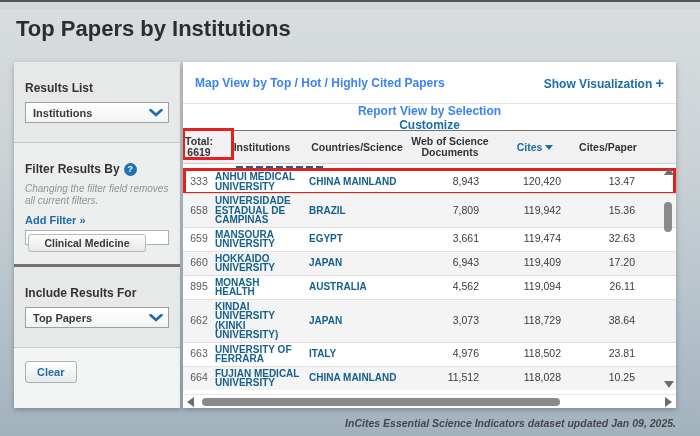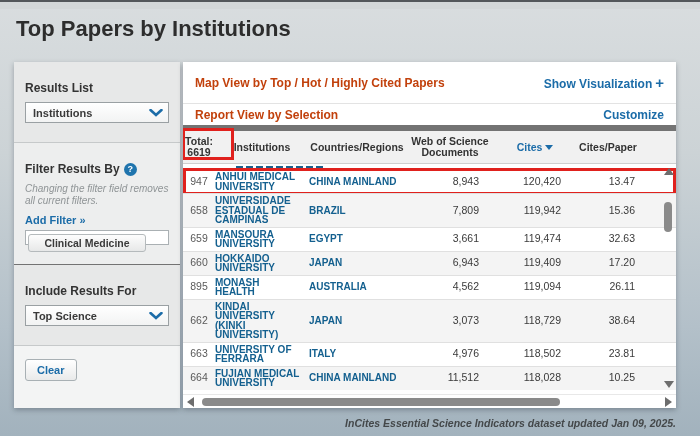--- a/index.html
+++ b/index.html
@@ -13,21 +13,21 @@
     background:#d3d7d8; border-top:2px solid #53575a; }
   .page-title { position:absolute; left:16px; top:16px; font-size:22px; font-weight:bold; color:#2d2d2d; }
 
   .layout { position:absolute; left:14px; top:62px; right:24px; bottom:28px; display:flex; gap:3px; }
   .panel { box-shadow:0 2px 5px rgba(40,50,60,.35); }
 
   
   .sidebar { width:166px; display:flex; flex-direction:column; background:#f3f4f4; }
   .sb-section { padding:19px 11px; }
   .sb-results, .sb-include { background:#e7e8e8; border-bottom:1px solid #c6c9ca; }
-  .sb-filter { background:#edeeee; border-bottom:1px solid #737373; }
+  .sb-filter { background:#edeeee; border-bottom:3px solid #737373; }
   .sb-buttons { background:#f3f4f4; flex:1; display:flex; align-items:flex-start; gap:8px; padding-top:13px; }
   .sb-label { font-size:12px; font-weight:bold; color:#333; margin-bottom:7px; }
   .selectbox { height:21px; background:linear-gradient(180deg,#ffffff,#f2f3f3);
     border:1px solid #9aa0a3; display:flex; align-items:center; justify-content:space-between;
     padding:0 5px 0 7px; cursor:pointer; }
   .selectbox span { font-size:11px; font-weight:bold; color:#3a3a3a; }
   .help-icon { display:inline-flex; width:13px; height:13px; border-radius:50%; background:#1f74ad;
     color:#fff; font-size:9px; font-weight:bold; align-items:center; justify-content:center;
     vertical-align:1px; margin-left:4px; }
   .sb-note { font-size:10px; font-style:italic; color:#8f9496; line-height:12px; margin:2px 0 7px; }
@@ -36,22 +36,22 @@
   .filter-tag { display:inline-block; min-width:118px; text-align:center;
     background:linear-gradient(180deg,#fdfdfd,#e7e8e8); border:1px solid #b5babc; border-radius:3px;
     font-size:10.5px; font-weight:bold; color:#3a3a3a; padding:2px 8px; cursor:pointer; }
   .btn { background:linear-gradient(180deg,#ffffff,#e9eaea); border:1px solid #a8b0b4; border-radius:3px;
     font-size:11px; font-weight:bold; color:#1b6ca8; padding:4px 11px; cursor:pointer; }
 
   
   .main { flex:1; background:#fff; position:relative; display:flex; flex-direction:column; overflow:hidden; }
   .bar { display:flex; align-items:center; justify-content:space-between; padding:0 12px; }
   .map-bar { height:42px; border-bottom:1px solid #e3e3e3; }
-  .report-bar { height:27px; border-bottom:6px solid #737373; }
-  .bar-title { font-size:12px; font-weight:bold; color:#c2410c; }
+  .report-bar { height:27px; border-bottom:1px solid #737373;flex-direction:column; }
+  .bar-title { font-size:12px; font-weight:bold; color:#3b82f6; }
   .blue-action { font-size:12px; font-weight:bold; color:#1b6ca8; cursor:pointer; }
   .plus { font-size:15px; font-weight:bold; margin-left:3px; }
 
   
   .thead { display:flex; align-items:center; height:33px; background:#f1f1f1; border-bottom:1px solid #cfcfcf; }
   .hcell { font-size:10.5px; font-weight:bold; color:#333; text-align:center; line-height:11px; cursor:pointer; }
   .c-rank { width:32px; }
   .c-inst { width:94px; }
   .c-ctry { width:96px; }
   .c-docs { width:90px; }
@@ -126,21 +126,21 @@
       <div class="sb-note">Changing the filter field removes all current filters.</div>
       <div class="add-filter">Add Filter »</div>
       <div class="filter-input">
         <span class="filter-tag">Clinical Medicine</span>
       </div>
     </div>
 
     <div class="sb-section sb-include">
       <div class="sb-label">Include Results For</div>
       <div class="selectbox">
-        <span>Top Science</span>
+        <span>Top Papers</span>
         <svg width="14" height="8" viewBox="0 0 14 8">
             <path d="M1.5 1 L7 6 L12.5 1" fill="none" stroke="#1b6ca8" stroke-width="2.6" stroke-linecap="round"></path>
           </svg>
       </div>
     </div>
 
     <div class="sb-section sb-buttons">
       <button class="btn">Clear</button>
     </div>
   </aside>
@@ -159,33 +159,33 @@
       <span class="blue-action">Customize</span>
     </div>
 
     <div class="thead">
       <div class="hcell c-rank h-total">
         <div>Total:</div>
         <div>6619</div>
         <div class="total-annotation"></div>
       </div>
       <div class="hcell c-inst">Institutions</div>
-      <div class="hcell c-ctry">Countries/Regions</div>
+      <div class="hcell c-ctry">Countries/Science</div>
       <div class="hcell c-docs">Web of Science Documents</div>
       <div class="hcell c-cites sorted">
         <span>Cites</span><span class="sort-arrow"></span>
       </div>
       <div class="hcell c-cpp">Cites/Paper</div>
     </div>
 
     <div class="tbody">
       <div class="clipped-remnant"></div>
       <div>
           <div class="trow">
-            <div class="cell c-rank">947</div>
+            <div class="cell c-rank">333</div>
             <div class="cell c-inst">ANHUI MEDICAL UNIVERSITY</div>
             <div class="cell c-ctry">CHINA MAINLAND</div>
             <div class="cell c-docs">8,943</div>
             <div class="cell c-cites">120,420</div>
             <div class="cell c-cpp">13.47</div>
             <div class="row-annotation"></div>
           </div>
           <div class="trow stripe">
             <div class="cell c-rank">658</div>
             <div class="cell c-inst">UNIVERSIDADE ESTADUAL DE CAMPINAS</div>

